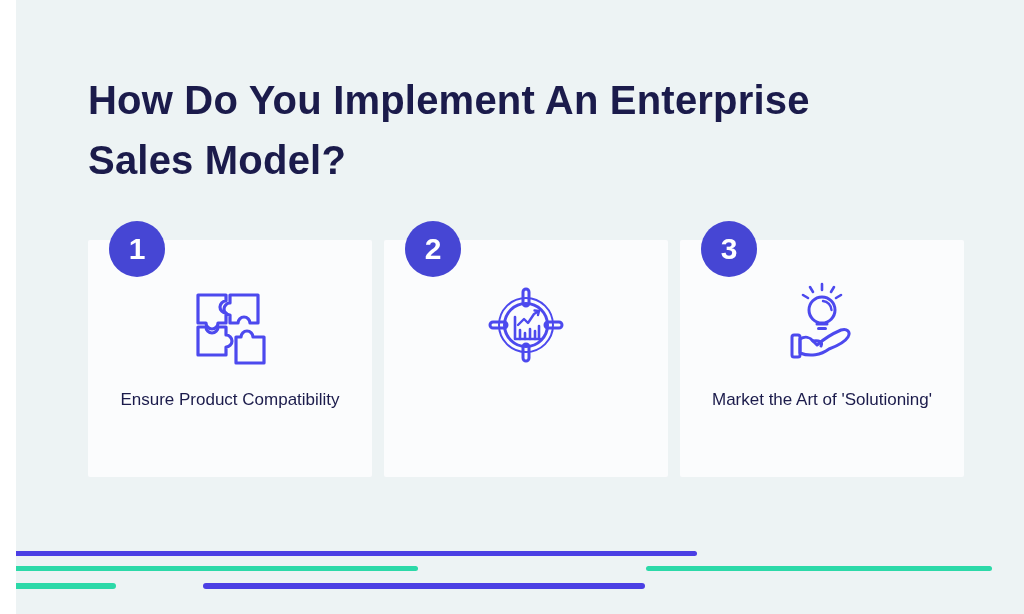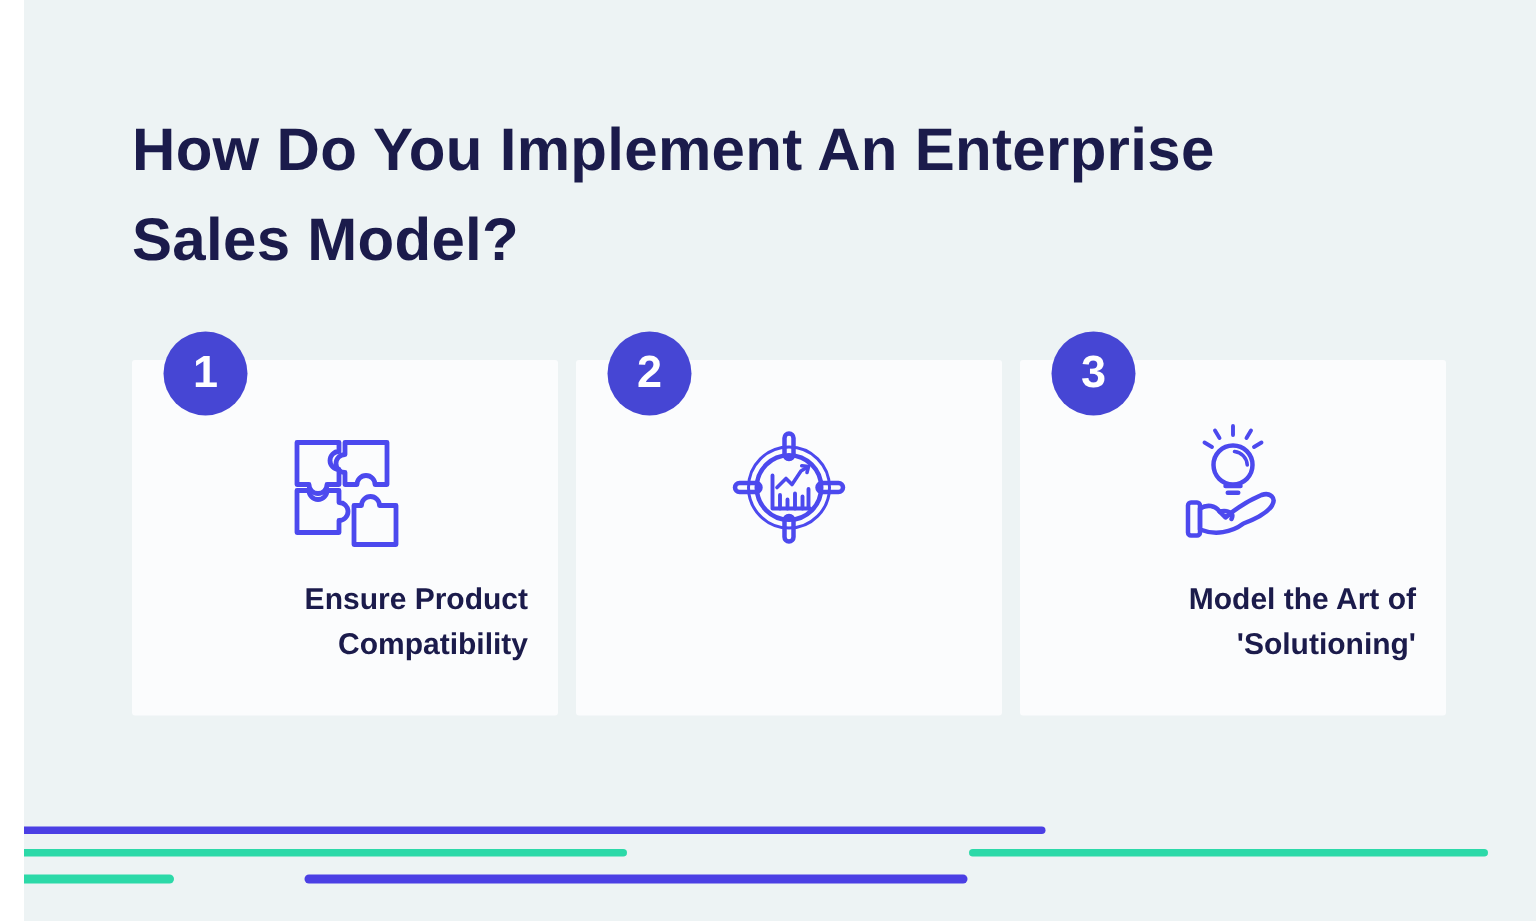--- a/index.html
+++ b/index.html
@@ -46,24 +46,24 @@
   .icon-wrap{
     position:absolute;
     left:50%;top:40px;
     transform:translateX(-50%);
     width:90px;height:90px;
   }
   .icon-wrap svg{display:block;}
   .step-label{
     position:absolute;
     top:145px;left:20px;right:20px;
-    text-align:right;
-    font-size:20px;
+    text-align:center;
+    font-size:17px;
     line-height:30px;
-    font-weight:700;
+    font-weight:400;
     color:var(--text_navy,#1b1b4b);
   }
   .decor{position:absolute;left:0;top:0;width:100%;height:100%;pointer-events:none;}
   .line{position:absolute;height:5px;border-radius:3px;}
   .line.blue{background:var(--accent_blue,#4b3fe4);}
   .line.teal{background:var(--accent_teal,#2cd9a8);}
   .line.flat-left{border-top-left-radius:0;border-bottom-left-radius:0;}
   .l1{left:0;top:551px;width:681px;}
   .l2{left:0;top:566px;width:402px;}
   .l3{left:630px;top:566px;width:346px;}
@@ -114,21 +114,21 @@
       <svg width="90" height="90" viewBox="0 0 90 90" fill="none" stroke="#4c49ee" stroke-width="3" stroke-linecap="round" stroke-linejoin="round">
         <path d="M45,4 L45,10 M33,7 L36,12 M57,7 L54,12 M26,15 L31,18 M64,15 L59,18" stroke-width="2.6"></path>
         <circle cx="45" cy="30" r="13"></circle>
         <path d="M46,21 A9.5,9.5 0 0 1 54.5,30" stroke-width="2.4"></path>
         <path d="M40,44 L50,44 M41.5,48.5 L48.5,48.5"></path>
         <rect x="15" y="55" width="8" height="22" rx="2"></rect>
         <path d="M23,73 L23,59 C28,56 33,57 36,61 L40,65 C48,58 57,53 64,50 C70,48 74,52 71,57 C68,62 60,66 52,69 C44,75 33,77 23,73 Z"></path>
         <path d="M36,61 C42,60 46,62 44,66"></path>
       </svg>
     </div>
-    <div class="step-label">Model the Art of 'Solutioning'</div>
+    <div class="step-label">Market the Art of 'Solutioning'</div>
   </div>
 
   <div class="decor">
     <div class="line blue flat-left l1"></div>
     <div class="line teal flat-left l2"></div>
     <div class="line teal l3"></div>
     <div class="line teal flat-left l4"></div>
     <div class="line blue l5"></div>
   </div>
 

